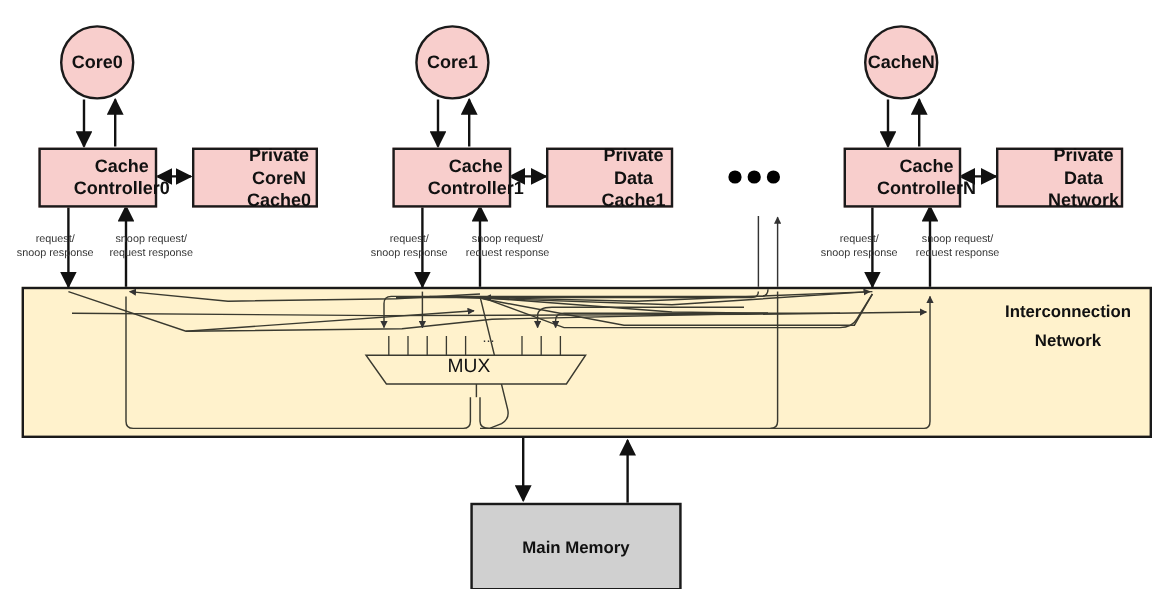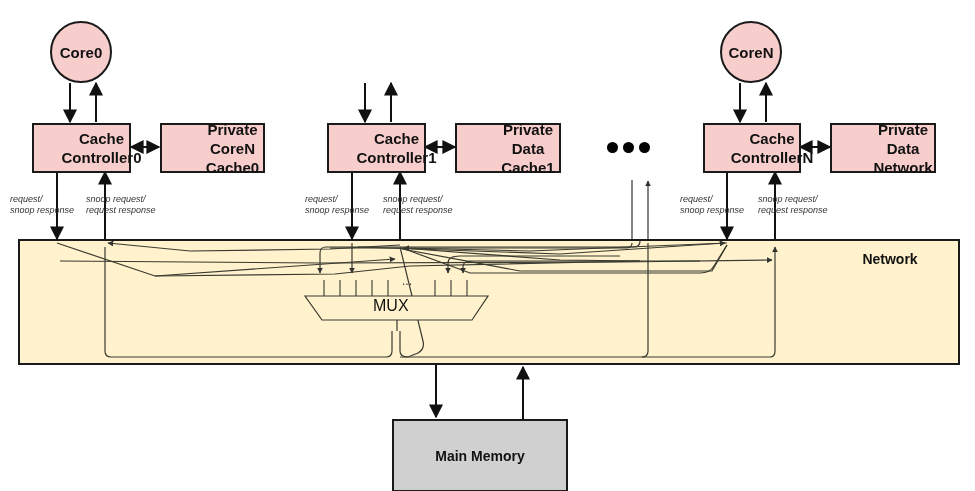--- a/index.html
+++ b/index.html
@@ -4,21 +4,21 @@
   <style>
     html, body { margin: 0; padding: 0; background: #ffffff; }
     body { width: 975px; height: 491px; position: relative; overflow: hidden; font-family: "Liberation Sans", sans-serif; }
     .stage { position: absolute; left: 0; top: 0; width: 776px; height: 491px; margin-top: 11px; }
     .abs { position: absolute; box-sizing: border-box; }
     .core { width: 62px; height: 62px; border-radius: 50%; background: #f8cecc; border: 2px solid #1a1a1a;
             display: flex; align-items: center; justify-content: center; font-weight: bold; font-size: 15px; color: #111; }
     .box { background: #f8cecc; border: 2px solid #1a1a1a; display: flex; align-items: center; justify-content: center;
            text-align: center; font-weight: bold; font-size: 15px; line-height: 19px; color: #111; padding-left: 40px; }
     .box span { display: block; }
-    .lbl { font-size: 9px; line-height: 11px; color: #333; text-align: left; white-space: nowrap; font-style: italic; }
+    .lbl { font-size: 9px; line-height: 11px; color: #333; text-align: center; white-space: nowrap; }
     .net { left: 18px; top: 228px; width: 942px; height: 126px; background: #fff2cc; border: 2px solid #1a1a1a; }
     .net-title { font-weight: bold; font-size: 14px; line-height: 24px; color: #111; text-align: center; }
     .mem { left: 392px; top: 408px; width: 176px; height: 73px; background: #d0d0d0; border: 2px solid #1a1a1a;
            display: flex; align-items: center; justify-content: center; font-weight: bold; font-size: 14px; color: #111; text-align: right; }
     .dots { font-size: 0; }
     .dot { display: inline-block; width: 11px; height: 11px; border-radius: 50%; background: #000; margin-right: 5px; }
     .mux-label { font-size: 16px; color: #111; }
     svg { position: absolute; left: 0; top: 0; }
   </style>
 </head>
@@ -121,20 +121,23 @@
   </div>
   <div class="abs lbl" style="left:10px;top:183px;width:72px;">
     <div>request/</div>
     <div>snoop response</div>
   </div>
   <div class="abs lbl" style="left:86px;top:183px;width:80px;">
     <div>snoop request/</div>
     <div>request response</div>
   </div>
 
+  <div class="abs core" style="left:346px;top:10px;">
+    <span>Core1</span>
+  </div>
   <div class="abs box" style="left:327px;top:112px;width:99px;height:50px;">
     <div>
       <span>Cache</span>
       <span>Controller1</span>
     </div>
   </div>
   <div class="abs box" style="left:455px;top:112px;width:106px;height:50px;">
     <div>
       <span>Private</span>
       <span>Data Cache1</span>
@@ -147,21 +150,21 @@
   <div class="abs lbl" style="left:383px;top:183px;width:80px;">
     <div>snoop request/</div>
     <div>request response</div>
   </div>
 
   <div class="abs dots" style="left:607px;top:131px;">
     <span class="dot"></span><span class="dot"></span><span class="dot"></span>
   </div>
 
   <div class="abs core" style="left:720px;top:10px;">
-    <span>CoreN</span>
+    <span>CacheN</span>
   </div>
   <div class="abs box" style="left:703px;top:112px;width:98px;height:50px;">
     <div>
       <span>Cache</span>
       <span>ControllerN</span>
     </div>
   </div>
   <div class="abs box" style="left:830px;top:112px;width:106px;height:50px;">
     <div>
       <span>Private</span>
@@ -171,20 +174,21 @@
   <div class="abs lbl" style="left:680px;top:183px;width:72px;">
     <div>request/</div>
     <div>snoop response</div>
   </div>
   <div class="abs lbl" style="left:758px;top:183px;width:80px;">
     <div>snoop request/</div>
     <div>request response</div>
   </div>
 
   <div class="abs net-title" style="left:822px;top:236px;width:136px;">
+    <div>Interconnection</div>
     <div>Network</div>
   </div>
 
   <div class="abs mux-label" style="left:373px;top:286px;">MUX</div>
   <div class="abs" style="left:402px;top:263px;font-size:12px;color:#333;">...</div>
 
   <div class="abs mem">
     <span>Main Memory</span>
   </div>
 </div>

